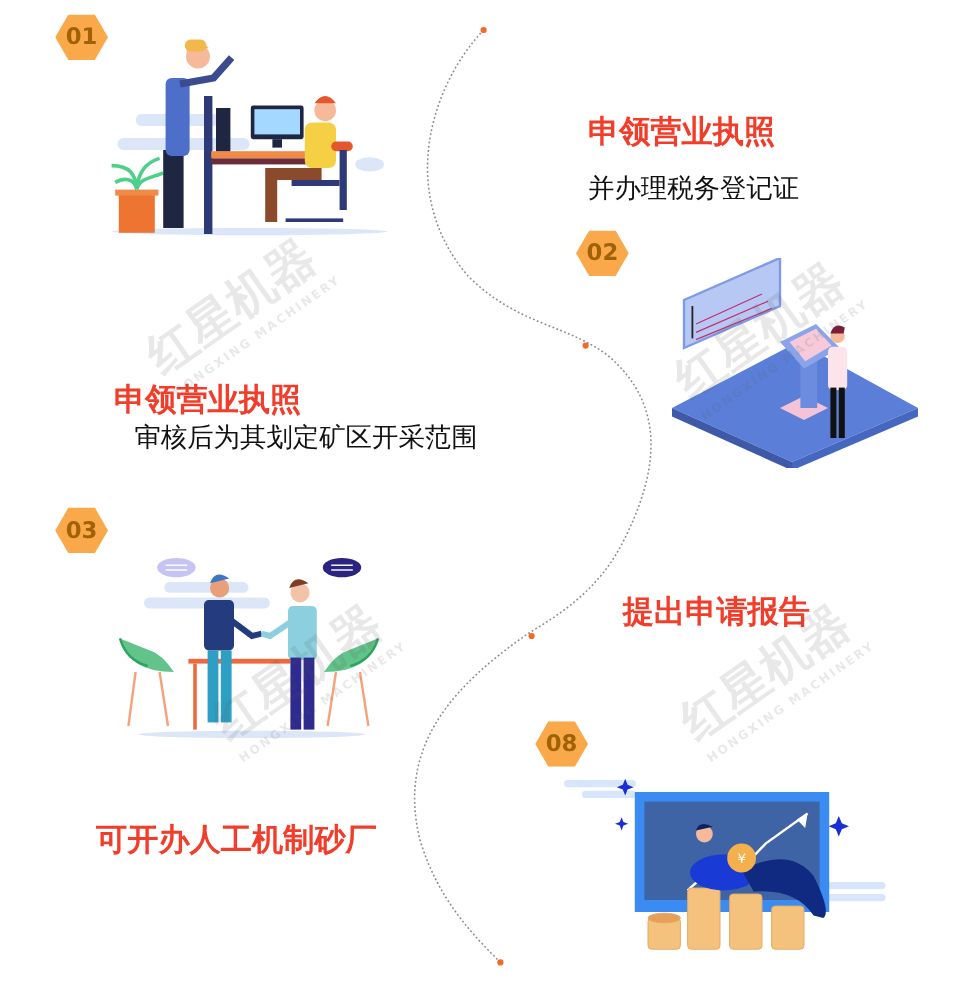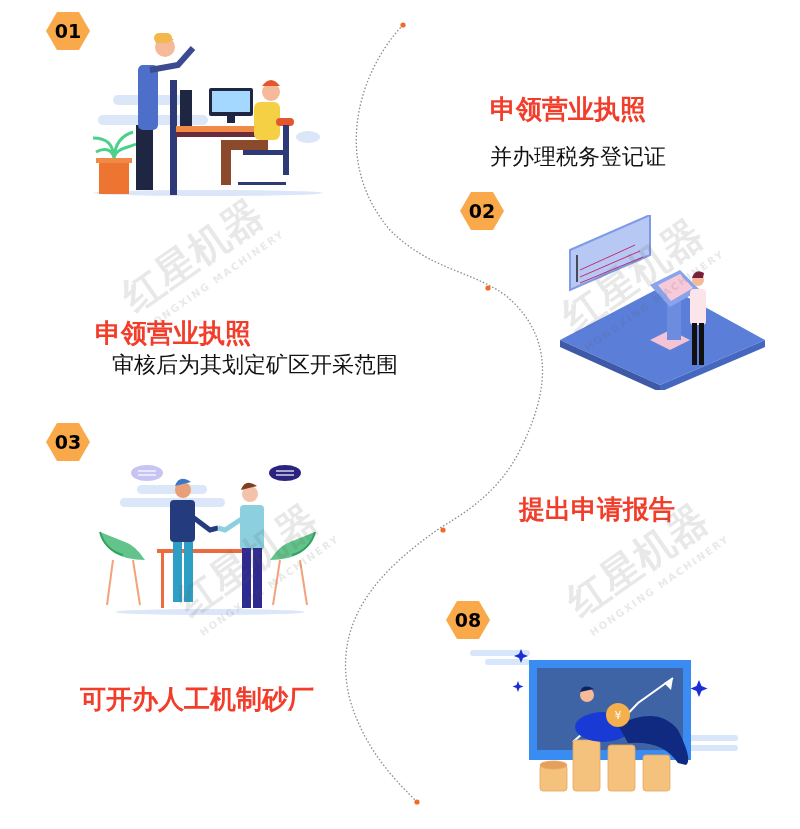--- a/index.html
+++ b/index.html
@@ -2,21 +2,21 @@
 <html><head>
 <meta charset="utf-8">
 <style>
   html, body { margin:0; padding:0; }
   body { width:800px; height:829px; background:#ffffff; position:relative; overflow:hidden;
          font-family:"DejaVu Sans", "Liberation Sans", sans-serif; }
   .abs { position:absolute; }
   .hex { position:absolute; width:44px; height:38px; }
   .hex svg { position:absolute; left:0; top:0; }
   .hex span { position:absolute; left:0; top:0; width:44px; height:38px; line-height:38px; text-align:center;
-              color:#000000; font-weight:bold; font-size:19px; font-family:"DejaVu Sans", sans-serif; }
+              color:#a16207; font-weight:bold; font-size:19px; font-family:"DejaVu Sans", sans-serif; }
   .title { position:absolute; color:#f23d2a; font-weight:bold; font-size:26px; white-space:nowrap; letter-spacing:0px; }
   .sub { position:absolute; color:#111; font-size:22px; white-space:nowrap; }
   .path-svg { position:absolute; left:0; top:0; }
   .wm { position:absolute; opacity:0.13; pointer-events:none; }
   .wm .cn { font-size:40px; font-weight:bold; color:#555; white-space:nowrap; }
   .wm .en { font-size:10px; font-weight:bold; color:#555; letter-spacing:2px; white-space:nowrap; }
 </style>
 </head>
 <body>
 
@@ -68,21 +68,21 @@
   <rect x="133" y="110" width="10" height="45" fill="#8b4a2b"></rect>
   <rect x="188" y="88" width="18" height="8" rx="4" fill="#e4572e"></rect>
   <rect x="195" y="95" width="6" height="50" fill="#2e3a78"></rect>
   <rect x="155" y="120" width="40" height="5" fill="#2e3a78"></rect>
   <rect x="150" y="152" width="48" height="3" fill="#2e3a78"></rect>
 </svg>
 
 <div class="title" style="left:490px;top:92px;">申领营业执照</div>
 <div class="sub" style="left:490px;top:126px;margin-top:16px;">并办理税务登记证</div>
 
-<div class="hex" style="left:460px;top:192px;">
+<div class="hex" style="left:480px;top:192px;">
   <svg width="44" height="38" viewBox="0 0 44 38">
       <polygon points="11,0 33,0 44,19 33,38 11,38 0,19" fill="#f9a94a"></polygon>
     </svg>
   <span>02</span>
 </div>
 
 <svg class="abs" style="left:555px;top:215px;" width="220" height="175" viewBox="0 0 220 175">
 
   <polygon points="5,125 110,70 210,125 105,170" fill="#5b7fd8"></polygon>
   <polygon points="5,125 105,170 105,177 5,132" fill="#3d59a8"></polygon>

